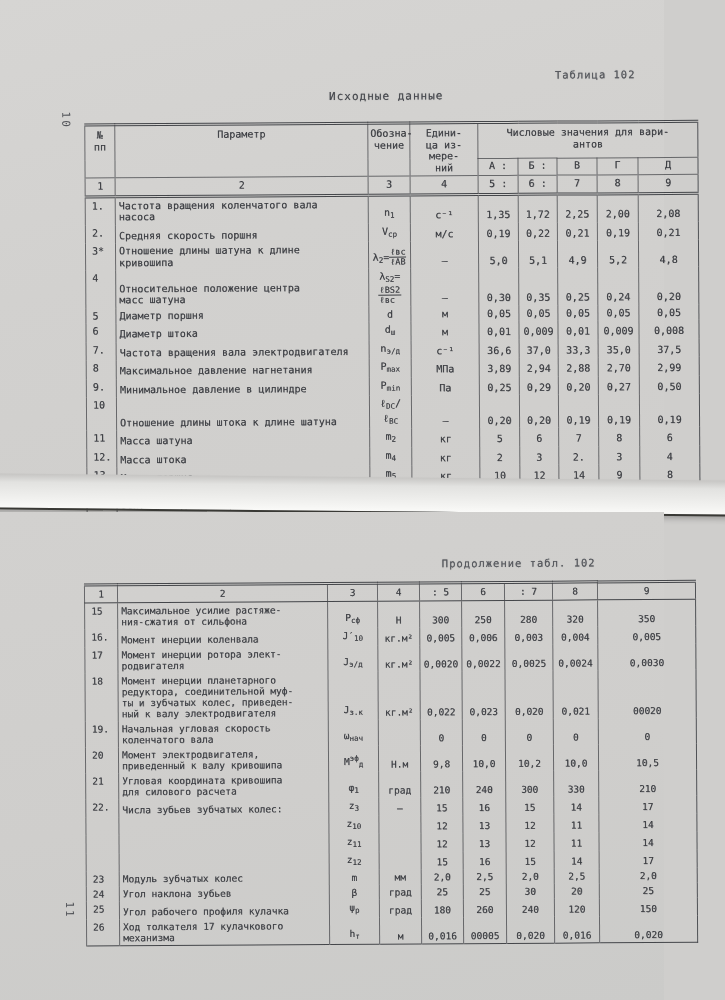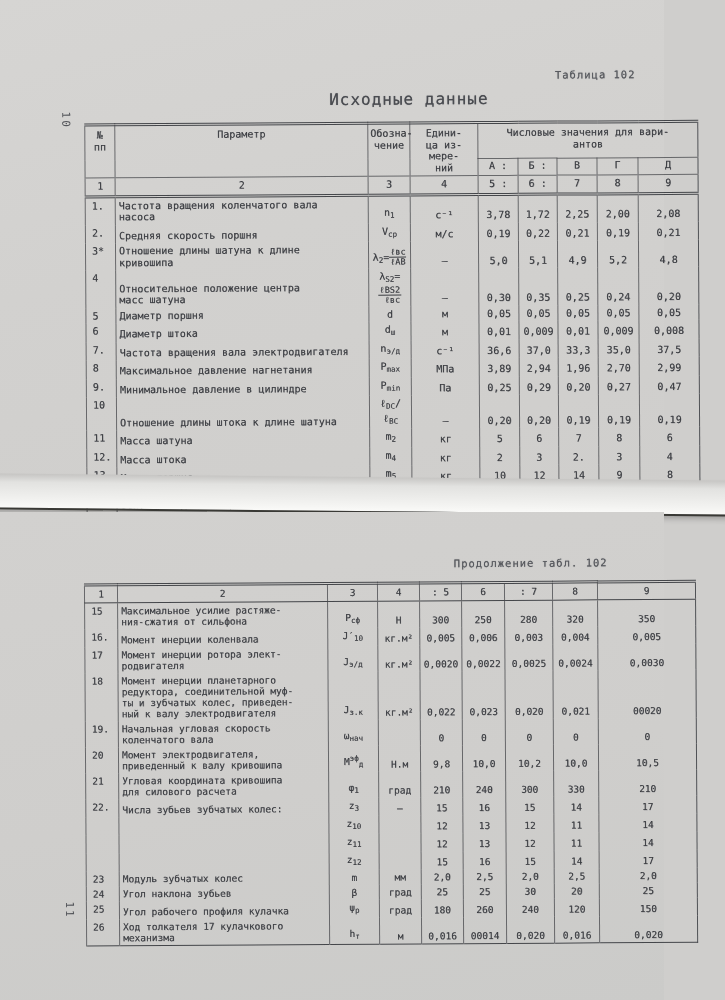--- a/index.html
+++ b/index.html
@@ -24,22 +24,22 @@
     transform: rotate(0.55deg);
     background: linear-gradient(180deg, #c6c5c3 0%, #e2e2e0 25%, #f3f3f1 80%, #fafaf8 100%);
     border-bottom: 2px solid #393935;
     box-shadow: 0 4px 6px -2px rgba(0,0,0,0.28);
   }
   .tilt { position: absolute; inset: 0; transform: rotate(-0.35deg); transform-origin: 50% 50%; }
 
   .caption { position: absolute; font-size: 10.5px; letter-spacing: 1px; color: #585a5f;
              text-shadow: 0 0 0.7px rgba(88,90,95,0.8); white-space: nowrap; }
   .t1cap { left: 556px; top: 70px; }
-  .t2cap { left: 455px; top: 46px; }
-  .title { position: absolute; left: 330px; top: 90px; font-size: 16px; letter-spacing: 1px;
+  .t2cap { left: 443px; top: 46px; }
+  .title { position: absolute; left: 330px; top: 90px; font-size: 11px; letter-spacing: 1px;
            color: #4a4c51; text-shadow: 0 0 0.7px rgba(74,76,81,0.8); text-align: center; }
   .margin-num { position: absolute; font-size: 11px; letter-spacing: 2px; color: #54565b;
                 transform: rotate(90deg); }
   .mn1 { left: 58px; top: 112px; }
   .mn2 { left: 60px; top: 390px; }
 
   table { border-collapse: collapse; table-layout: fixed;
           border-top: 3px double #44464a; border-bottom: 1.5px solid #44464a;
           border-left: 1px solid #505256; border-right: 1px solid #505256; }
   .t1 { position: absolute; left: 85px; top: 122px; width: 613px; }
@@ -62,21 +62,21 @@
 
   .t2 th, .t2 td { font-size: 9.5px; line-height: 11px; }
 
   td.c-no { text-align: left; padding-left: 6px; vertical-align: top; }
   td.c-param { text-align: left; }
   td.c-sym, td.c-unit, td.c-val { text-align: center; }
 
   .sb { font-size: 7.5px; vertical-align: -2px; letter-spacing: 0; }
   .sp { font-size: 7.5px; vertical-align: 4px; }
   .frac { display: inline-flex; flex-direction: column; vertical-align: middle;
-          font-size: 8.5px; line-height: 9px; text-align: right; }
+          font-size: 8.5px; line-height: 9px; text-align: left; }
   .frac .num { border-bottom: 1px solid currentColor; padding: 0 1px; }
   .frac .den { padding: 0 1px; }
 </style>
 </head>
 <body>
 
 <div class="page page1">
   <div class="tilt">
     <div class="caption t1cap">Таблица 102</div>
     <div class="title">Исходные данные</div>
@@ -127,21 +127,21 @@
           <th>9</th>
         </tr>
       </thead>
       <tbody id="t1-body">
           <tr>
             <td class="c-no">1.</td>
             <td class="c-param">Частота вращения коленчатого вала
 насоса</td>
             <td class="c-sym"><span><span>n</span><span class="sb">1</span></span></td>
             <td class="c-unit">с⁻¹</td>
-            <td class="c-val">3,78</td>
+            <td class="c-val">1,35</td>
             <td class="c-val">1,72</td>
             <td class="c-val">2,25</td>
             <td class="c-val">2,00</td>
             <td class="c-val">2,08</td>
           </tr>
           <tr>
             <td class="c-no">2.</td>
             <td class="c-param">Средняя скорость поршня</td>
             <td class="c-sym"><span><span>V</span><span class="sb">ср</span></span></td>
             <td class="c-unit">м/с</td>
@@ -208,34 +208,34 @@
             <td class="c-val">35,0</td>
             <td class="c-val">37,5</td>
           </tr>
           <tr>
             <td class="c-no">8</td>
             <td class="c-param">Максимальное давление нагнетания</td>
             <td class="c-sym"><span><span>P</span><span class="sb">max</span></span></td>
             <td class="c-unit">МПа</td>
             <td class="c-val">3,89</td>
             <td class="c-val">2,94</td>
-            <td class="c-val">1,96</td>
+            <td class="c-val">2,88</td>
             <td class="c-val">2,70</td>
             <td class="c-val">2,99</td>
           </tr>
           <tr>
             <td class="c-no">9.</td>
             <td class="c-param">Минимальное давление в цилиндре</td>
             <td class="c-sym"><span><span>P</span><span class="sb">min</span></span></td>
             <td class="c-unit">Па</td>
             <td class="c-val">0,25</td>
             <td class="c-val">0,29</td>
             <td class="c-val">0,20</td>
             <td class="c-val">0,27</td>
-            <td class="c-val">0,47</td>
+            <td class="c-val">0,50</td>
           </tr>
           <tr>
             <td class="c-no">10</td>
             <td class="c-param">Отношение длины штока к длине шатуна</td>
             <td class="c-sym"><span><span>ℓ</span><span class="sb">DC</span><span>/ℓ</span><span class="sb">BC</span></span></td>
             <td class="c-unit">–</td>
             <td class="c-val">0,20</td>
             <td class="c-val">0,20</td>
             <td class="c-val">0,19</td>
             <td class="c-val">0,19</td>
@@ -486,21 +486,21 @@
             <td class="c-val">120</td>
             <td class="c-val">150</td>
           </tr>
           <tr>
             <td class="c-no">26</td>
             <td class="c-param">Ход толкателя 17 кулачкового
 механизма</td>
             <td class="c-sym"><span><span>h</span><span class="sb">т</span></span></td>
             <td class="c-unit">м</td>
             <td class="c-val">0,016</td>
-            <td class="c-val">00014</td>
+            <td class="c-val">00005</td>
             <td class="c-val">0,020</td>
             <td class="c-val">0,016</td>
             <td class="c-val">0,020</td>
           </tr>
         </tbody>
     </table>
   </div>
 </div>
 
 </body></html>

